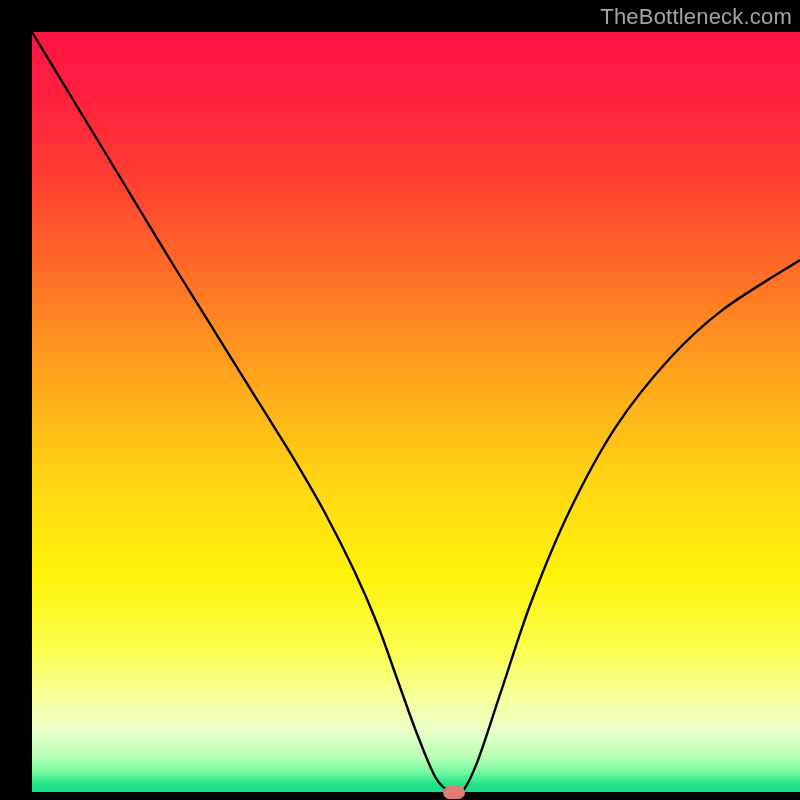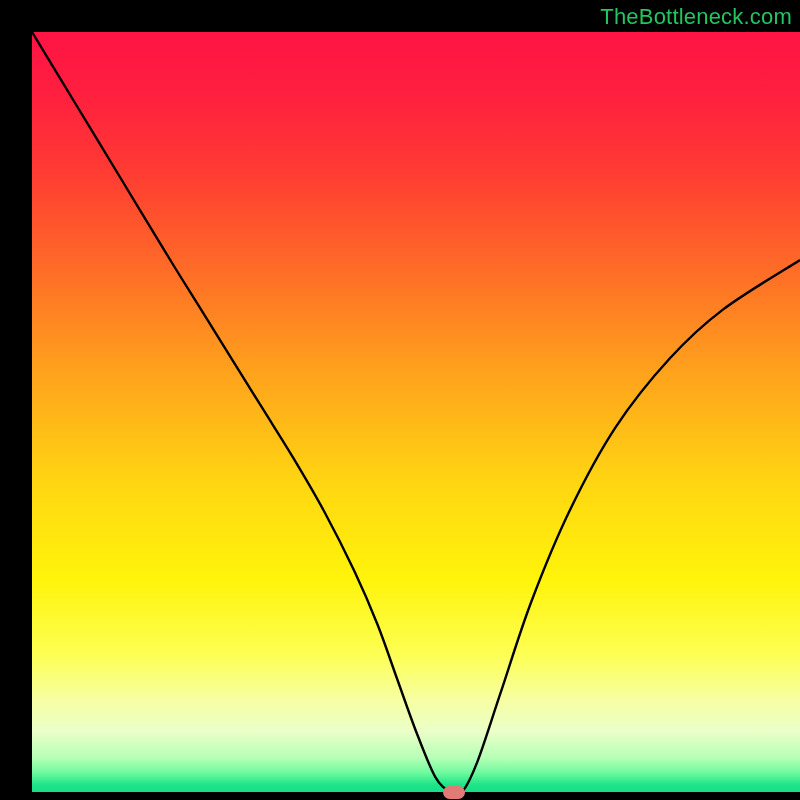--- a/index.html
+++ b/index.html
@@ -13,21 +13,21 @@
   .chart-container {
     position: relative;
     width: 800px;
     height: 800px;
     background: #000;
   }
   .watermark {
     position: absolute;
     top: 4px;
     right: 8px;
-    color: #22c55e;
+    color: #a3a3a3;
     font-family: Arial, Helvetica, sans-serif;
     font-size: 22px;
     font-weight: 500;
     z-index: 10;
     letter-spacing: 0.2px;
   }
   .plot-area {
     position: absolute;
     left: 32px;
     top: 32px;

